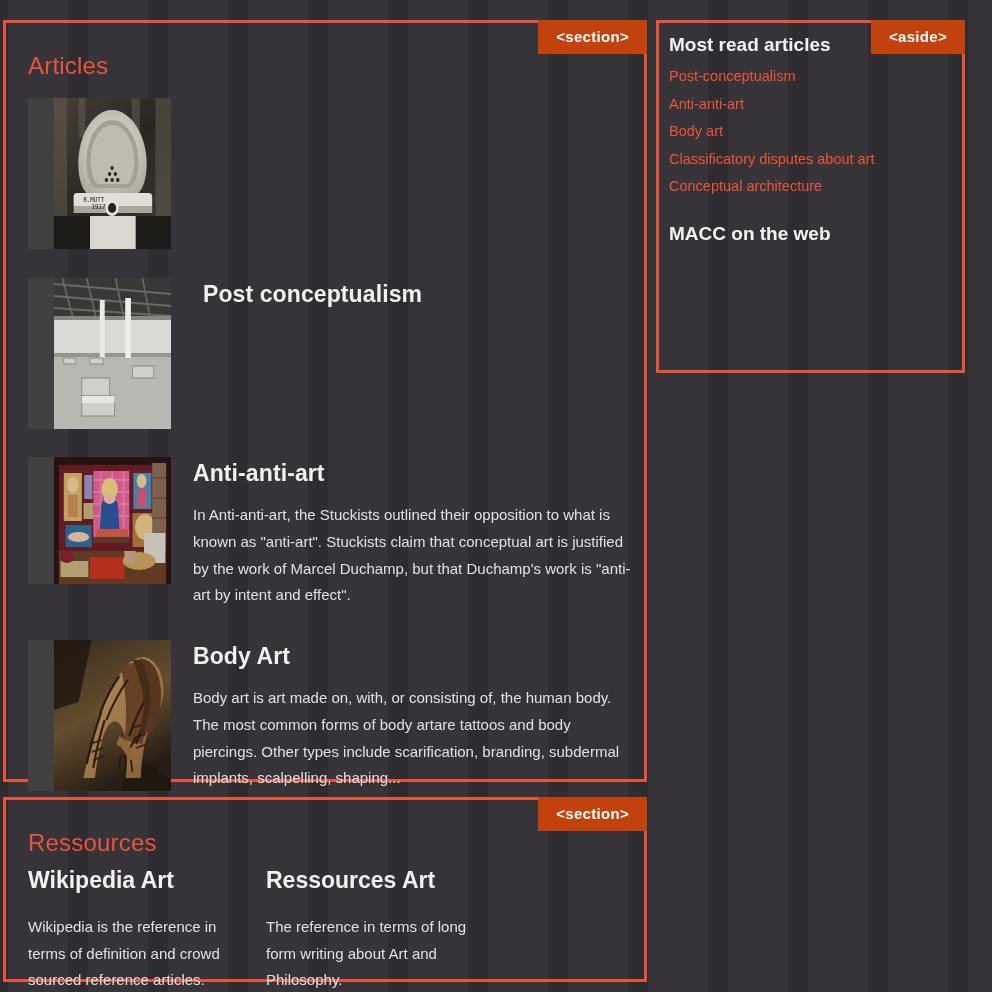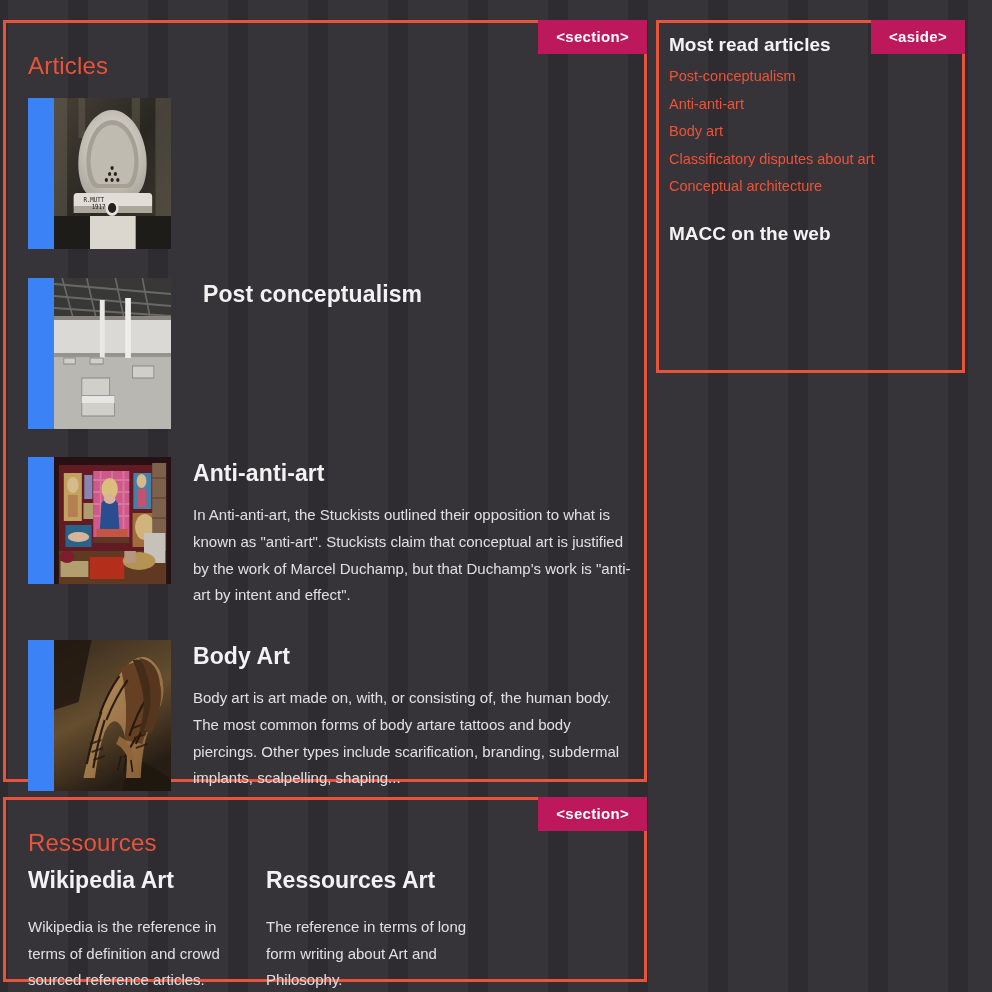--- a/index.html
+++ b/index.html
@@ -21,21 +21,21 @@
   
   .block{
     position:absolute;
     border:3px solid #e8533b;
     background:transparent;
   }
   .tag{
     position:absolute;
     top:-3px;
     right:-3px;
-    background:#be185d;
+    background:#c2410c;
     color:#ffffff;
     font-size:15px;
     font-weight:700;
     letter-spacing:.3px;
     padding:9px 18px 10px 18px;
     line-height:1;
     white-space:nowrap;
   }
 
   
@@ -52,21 +52,21 @@
     position:relative;
     padding:0 5px 0 22px;
     display:flex;
     gap:22px;
   }
   .thumb{
     width:143px;
     height:151px;
     flex:0 0 143px;
     border:0;
-    background:#3b82f6;
+    background:#404040;
     overflow:hidden;
     position:relative;
     padding-left:26px;
   }
   .thumb svg{display:block;width:100%;height:100%;}
   .art-body{flex:1 1 auto;padding-top:4px;min-width:0;}
   .art-title{
     font-size:23px;
     font-weight:700;
     color:#f2f2f3;

